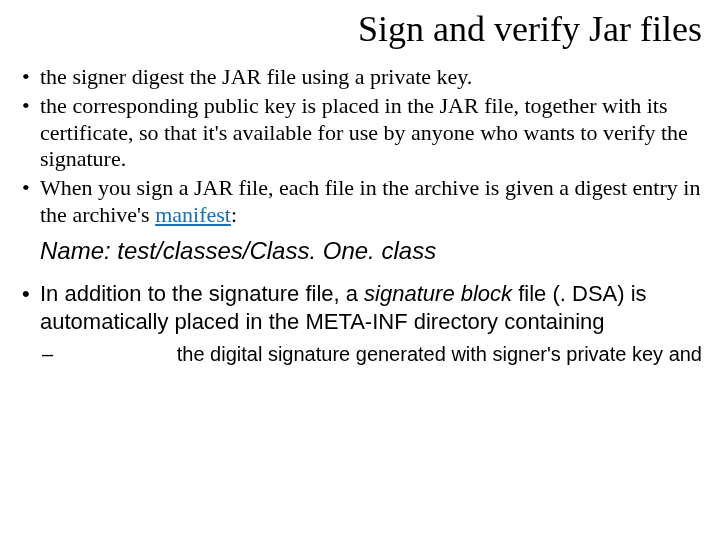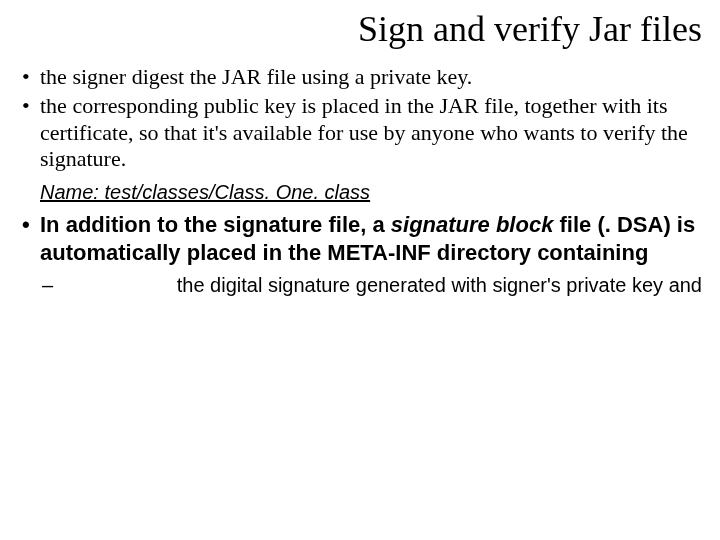--- a/index.html
+++ b/index.html
@@ -31,30 +31,28 @@
   ul.bullets > li::before {
     content: "•";
     position: absolute;
     left: 4px;
     top: 0;
   }
   a.link { color: #1b6fb5; text-decoration: underline; }
   .code-block {
     font-family: Arial, Helvetica, sans-serif;
     font-style: italic;
-    font-size: 20px;
+    font-size: 24px;
     line-height: 1.3;
-    margin: 6px 0 6px 22px;
-    text-decoration: underline;
+    margin: 6px 0 14px 22px;
   }
   .arial-bullet {
     font-family: Arial, Helvetica, sans-serif;
     font-size: 22px;
     line-height: 1.25;
-    font-weight: bold;
   }
   .arial-bullet .italic { font-style: italic; }
   ul.sub {
     list-style: none;
     font-family: Arial, Helvetica, sans-serif;
     font-size: 20px;
     line-height: 1.3;
     margin-top: 6px;
     margin-left: 22px;
     text-align: right;
@@ -72,20 +70,23 @@
   }
 </style>
 </head>
 <body>
 
 <h1 class="title">Sign and verify Jar files</h1>
 
 <ul class="bullets">
   <li>the signer digest the JAR file using a private key.</li>
   <li>the corresponding public key is placed in the JAR file, together with its certificate, so that it's available for use by anyone who wants to verify the signature.</li>
+  <li>
+    <span>When you sign a JAR file, each file in the archive is given a digest entry in the archive's </span><a href="#" class="link">manifest</a><span>:</span>
+  </li>
 </ul>
 
 <div class="code-block">
   <div>Name: test/classes/Class. One. class</div>
 </div>
 
 <ul class="bullets">
   <li class="arial-bullet">
     <span>In addition to the signature file, a </span><span class="italic">signature block</span><span> file (. DSA) is automatically placed in the META-INF directory containing</span>
   </li>

